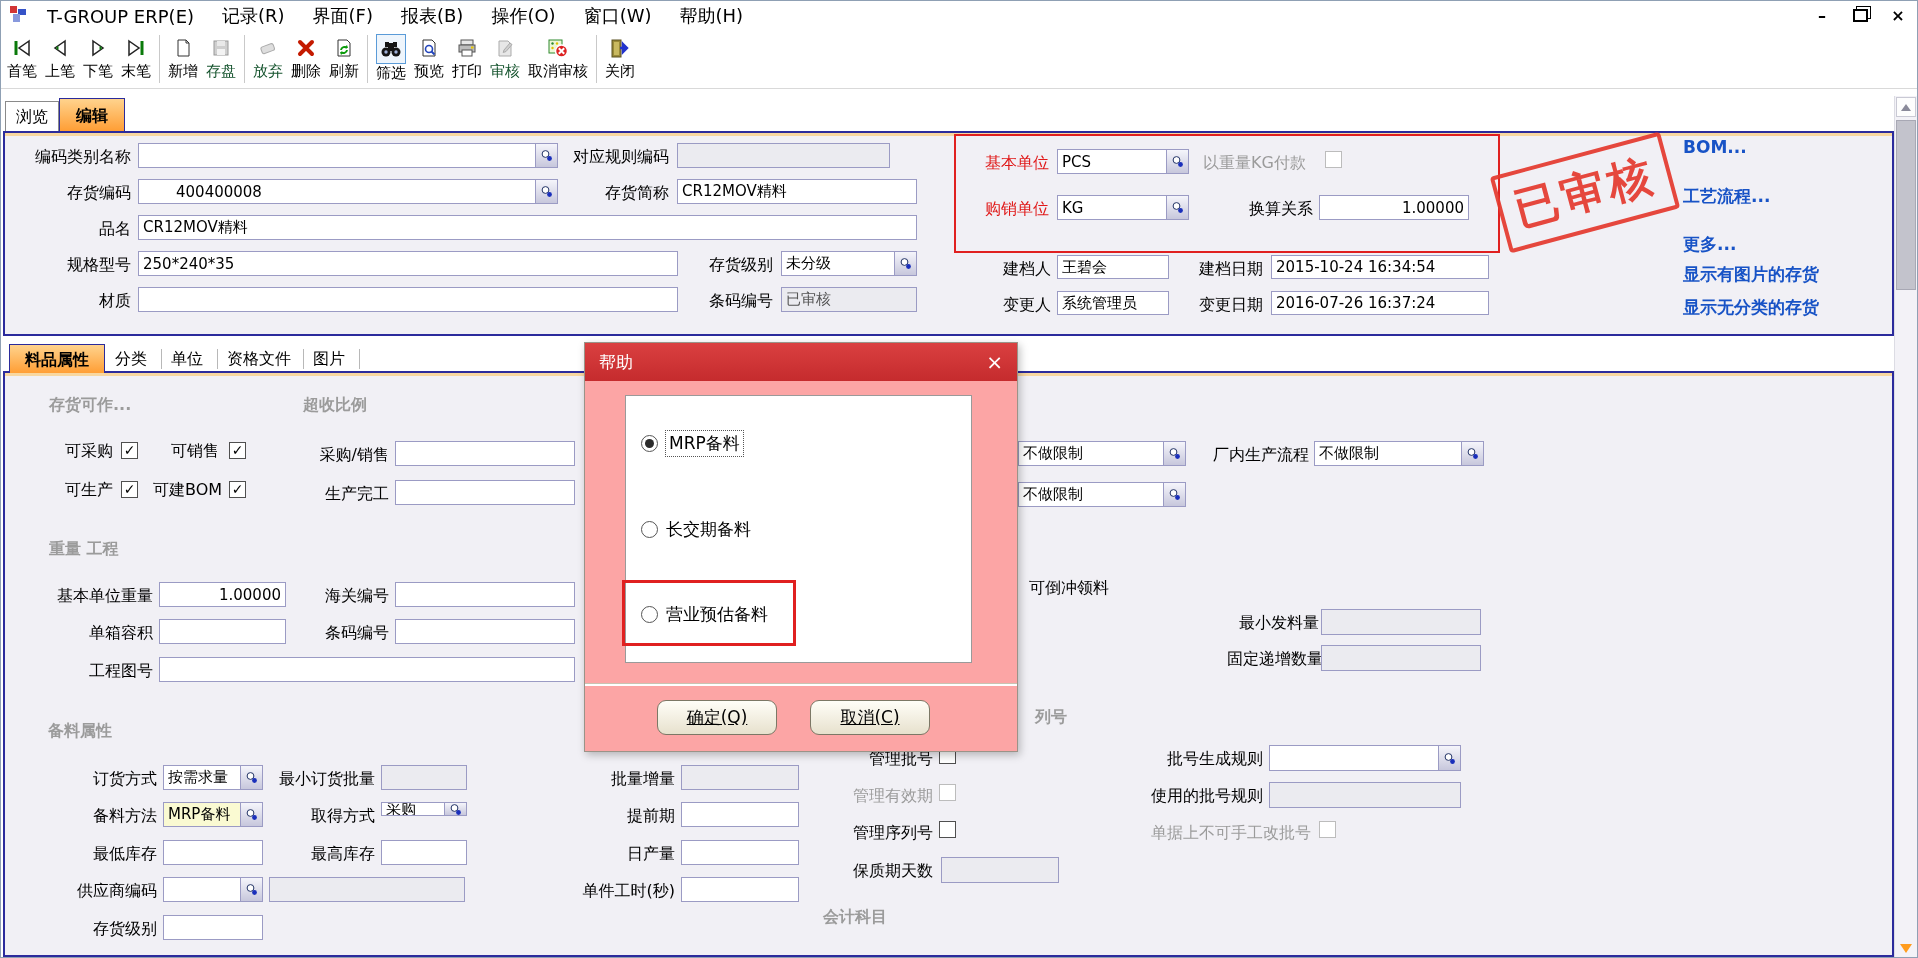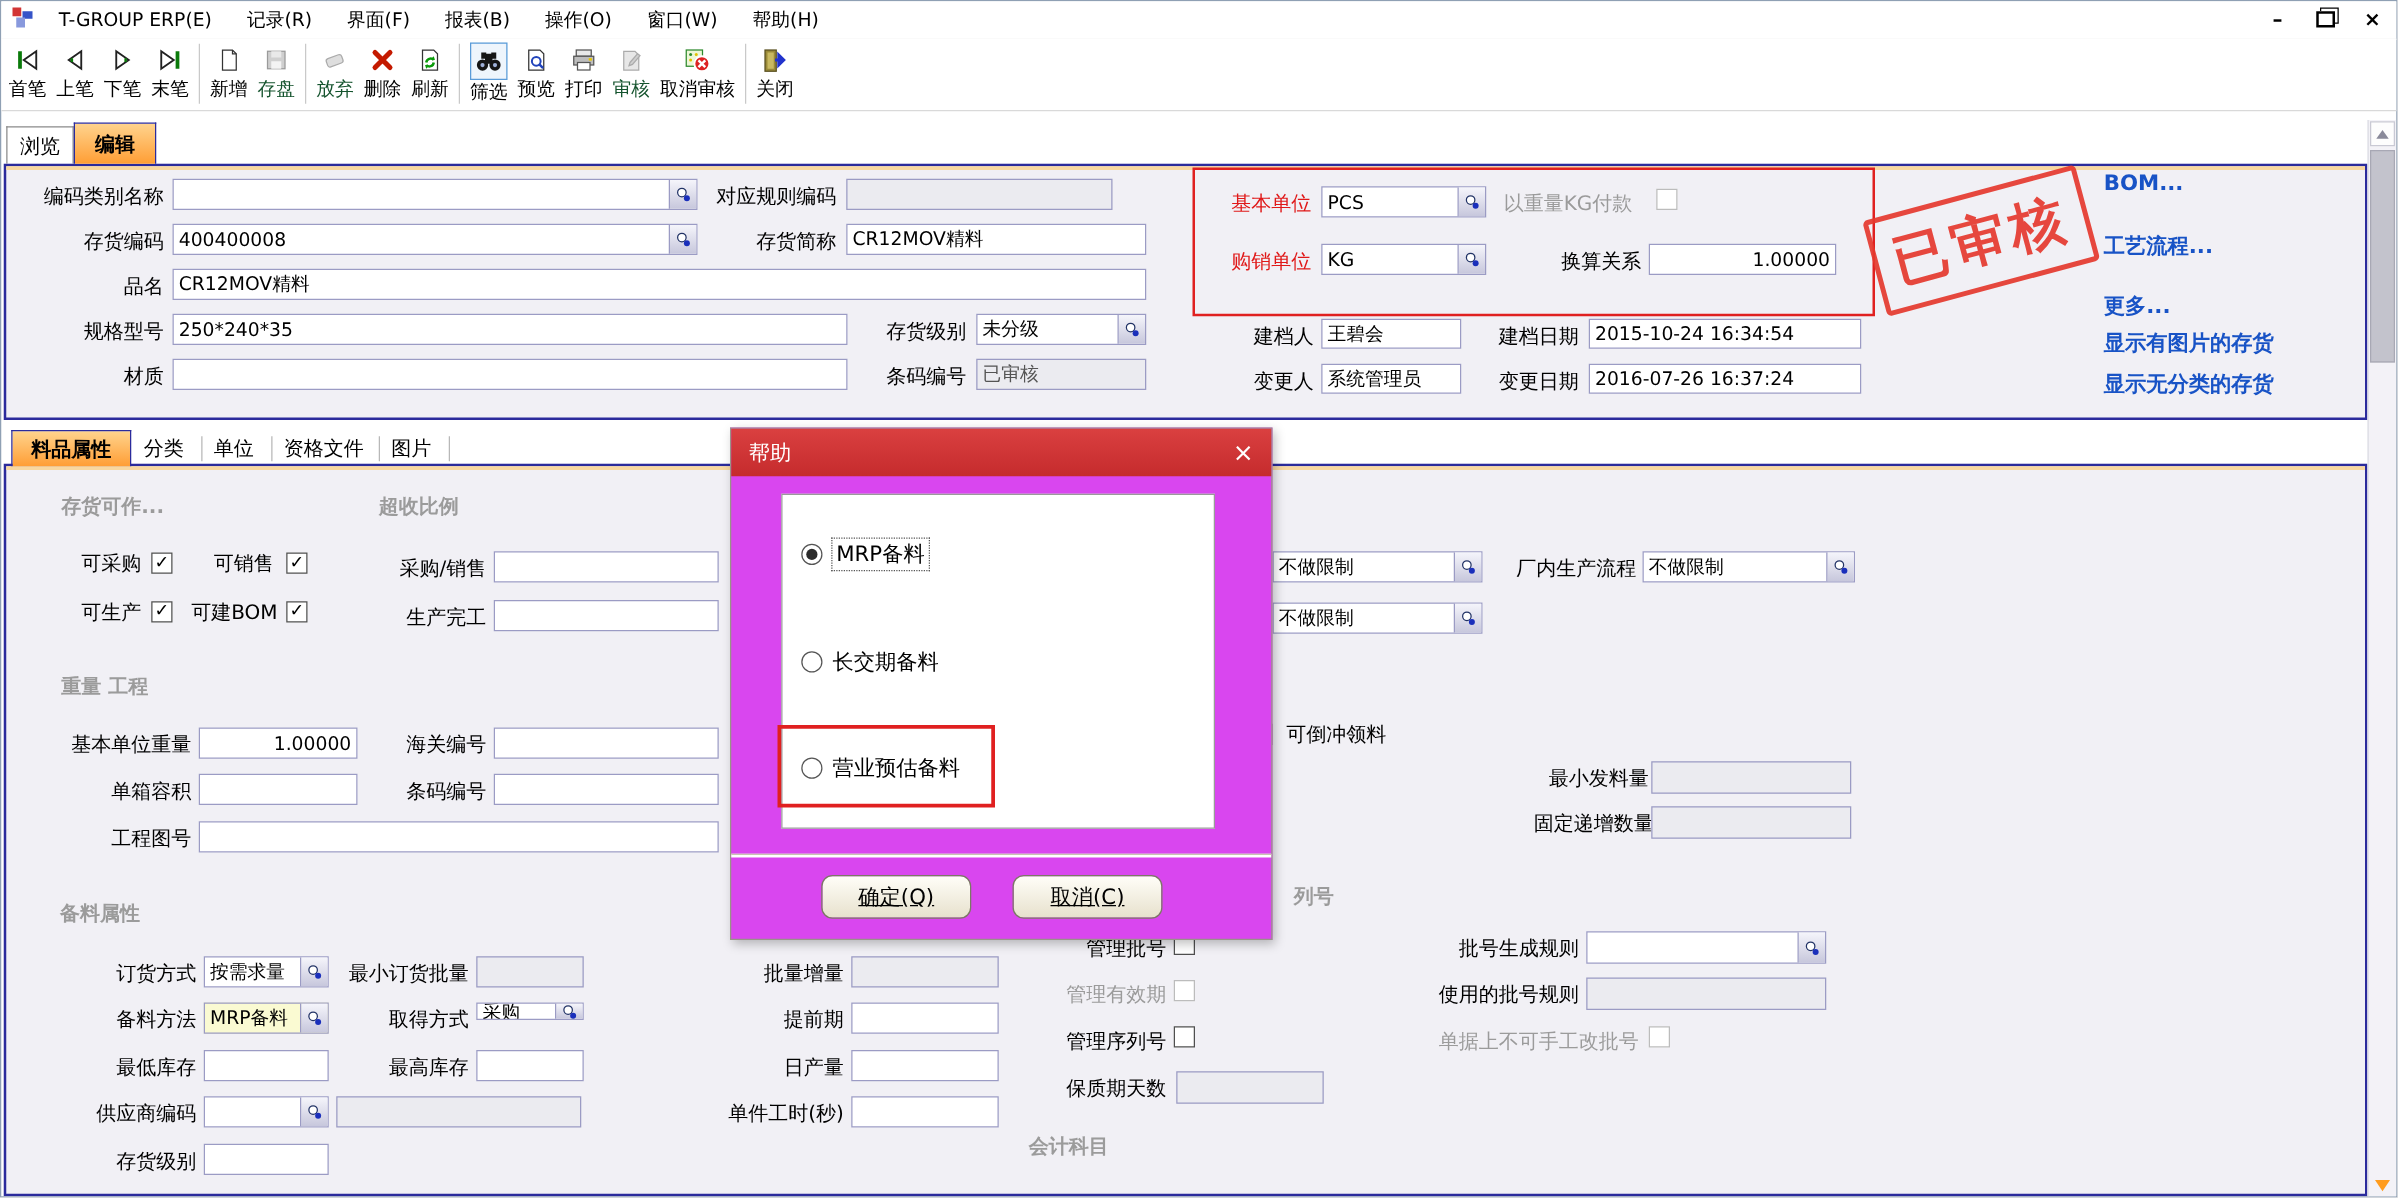--- a/index.html
+++ b/index.html
@@ -2,21 +2,21 @@
 <html><head>
 <meta charset="utf-8">
 <style>
   html,body{margin:0;padding:0;background:#d7d7d7;font-family:"DejaVu Sans",sans-serif;}
   #screen{position:relative;width:1918px;height:958px;background:#ffffff;border:1px solid #8fa0b4;
           box-sizing:border-box;overflow:hidden;color:#000;font-size:16px;}
   .abs{position:absolute;}
   
   #menubar{position:absolute;left:0;top:0;width:1918px;height:30px;display:flex;align-items:center;
            background:#fff;border-bottom:1px solid #e3e3e3;}
-  .menu-item{padding:0 14px;font-size:15px;white-space:nowrap;cursor:default;}
+  .menu-item{padding:0 14px;font-size:18px;white-space:nowrap;cursor:default;}
   #winctl{position:absolute;right:10px;top:4px;display:flex;gap:16px;align-items:center;}
   .wbtn{width:22px;height:20px;display:flex;align-items:center;justify-content:center;font-weight:bold;font-size:16px;cursor:pointer;}
   .restore-glyph{width:11px;height:9px;border:2px solid #000;box-shadow:3px -3px 0 -1px #fff,3px -3px 0 0 #000;}
   #toolbar{position:absolute;left:0;top:30px;width:1918px;height:58px;display:flex;align-items:flex-start;
            background:#fff;border-bottom:1px solid #d9d9d9;padding:2px 0 0 2px;box-sizing:border-box;}
   .tbtn{display:flex;flex-direction:column;align-items:center;justify-content:flex-start;
         padding:1px 4px 0 4px;font-size:15px;line-height:18px;white-space:nowrap;cursor:pointer;}
   .tbtn .ticon{height:28px;display:flex;align-items:center;justify-content:center;}
   .tbtn.dis{color:#14532d;cursor:default;}
   .tbtn.sel .ticon{border:1px solid #5a9bd8;background:#eef5fc;padding:0 2px;}
@@ -48,21 +48,21 @@
   .radio{width:15px;height:15px;border:1px solid #555;border-radius:50%;background:#fff;
          display:inline-block;position:relative;flex:0 0 15px;cursor:pointer;}
   .radio.sel::after{content:"";position:absolute;inset:3px;background:#2b2b2b;border-radius:50%;}
   .link{position:absolute;color:#1853c6;font-weight:bold;font-size:17px;white-space:nowrap;cursor:pointer;}
   .redbox{position:absolute;border:2px solid #e02020;}
   
   #stamp{position:absolute;left:1496px;top:152px;transform:rotate(-15deg);color:#e5392e;
          border:4px solid #e5392e;border-radius:4px;padding:6px 12px;font-size:44px;font-weight:bold;
          letter-spacing:4px;white-space:nowrap;opacity:.92;}
   
-  #dialog{position:absolute;left:583px;top:341px;width:432px;height:408px;background:#d946ef;
+  #dialog{position:absolute;left:583px;top:341px;width:432px;height:408px;background:#fca5a5;
           border:1px solid #9a9388;box-shadow:2px 3px 8px rgba(0,0,0,.25);z-index:20;}
   #dlg-title{position:absolute;left:0;top:0;width:100%;height:38px;background:linear-gradient(#da4040,#c52b2d);
              color:#fff;display:flex;align-items:center;justify-content:space-between;box-sizing:border-box;
              padding:0 14px;font-size:17px;}
   #dlg-close{font-size:20px;cursor:pointer;line-height:1;}
   #dlg-list{position:absolute;left:40px;top:52px;width:347px;height:268px;background:#fff;border:1px solid #9a9a9a;box-sizing:border-box;}
   .dlg-opt{position:absolute;left:14px;display:flex;align-items:center;gap:8px;font-size:17px;cursor:pointer;}
   .focusbox{outline:1px dotted #555;padding:1px 3px;}
   #dlg-redrect{position:absolute;left:37px;top:237px;width:168px;height:60px;border:3px solid #e02020;}
   #dlg-sep{position:absolute;left:0;top:340px;width:100%;height:2px;background:#fff;border-top:1px solid #c9c3b2;}
@@ -278,21 +278,21 @@
           <circle cx="9.5" cy="9.5" r="2.4" fill="#1a2fbb"></circle>
         </svg>
       </span>
   </div>
   <span class="lab r" style="left:560px;top:146px;width:108px;">对应规则编码</span>
   <div class="tbox dis" style="left:676px;top:142px;width:213px;height:25px;">
       <input disabled="" style="">
     </div>
 
   <span class="lab r" style="left:40px;top:182px;width:90px;">存货编码</span>
-  <div class="tbox" style="left:137px;top:178px;width:420px;height:25px;">
+  <div class="tbox" style="left:137px;top:178px;width:420px;height:25px;padding-left:33px;">
     <input value="400400008" style="">
     <span class="lk">
         <svg width="13" height="13">
           <circle cx="5.5" cy="5" r="3.4" fill="#fff" stroke="#223366"></circle>
           <circle cx="9.5" cy="9.5" r="2.4" fill="#1a2fbb"></circle>
         </svg>
       </span>
   </div>
   <span class="lab r" style="left:580px;top:182px;width:88px;">存货简称</span>
   <div class="tbox" style="left:676px;top:178px;width:240px;height:25px;">

